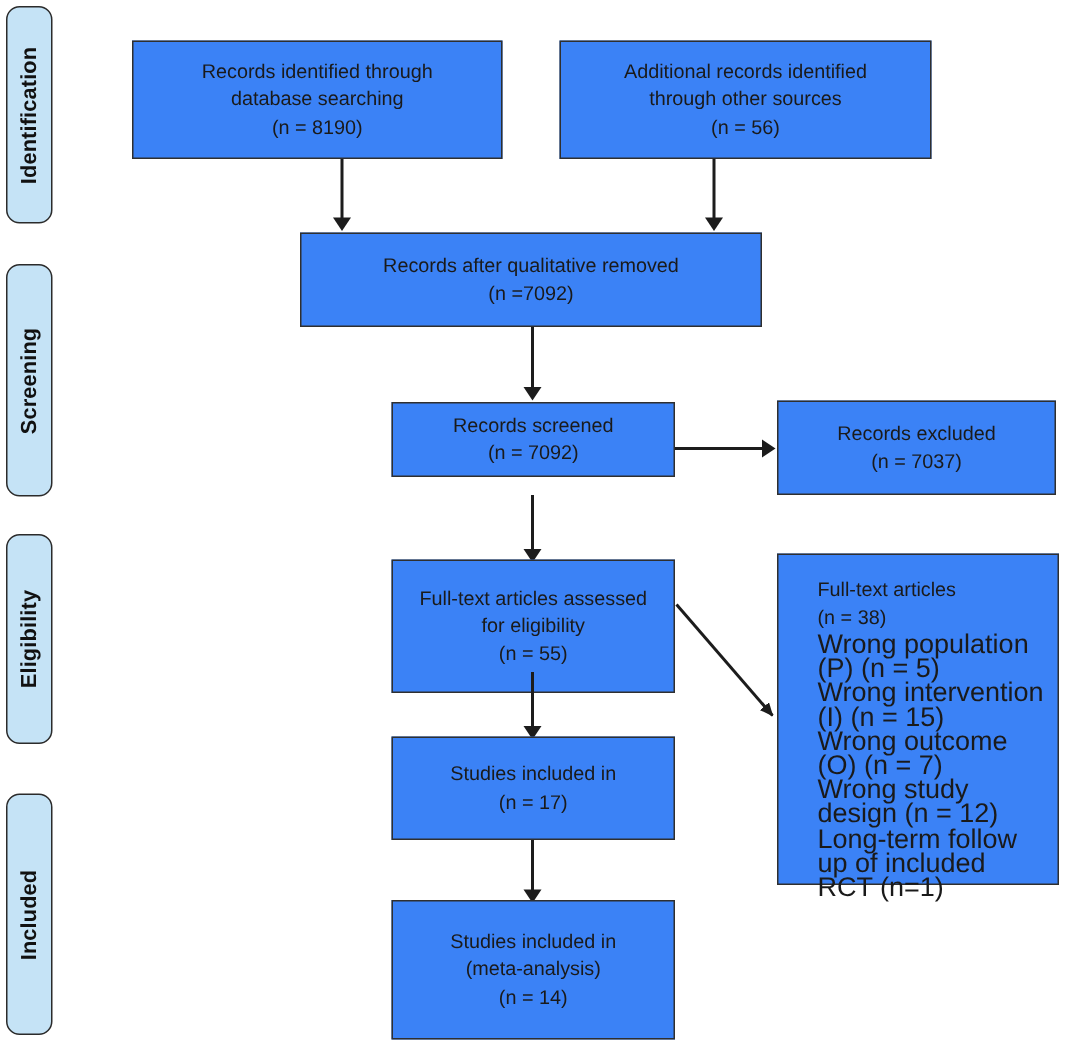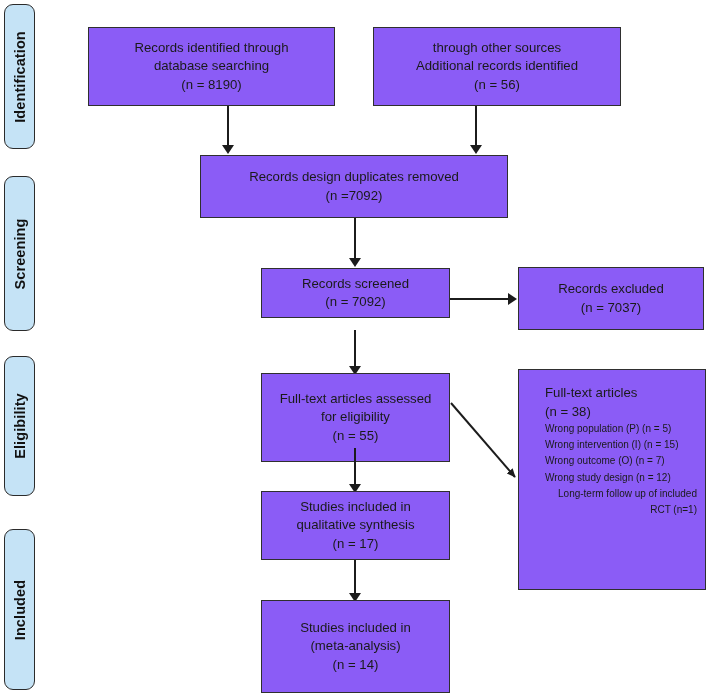--- a/index.html
+++ b/index.html
@@ -39,21 +39,21 @@
     font-size: 14.5px;
     font-weight: bold;
     letter-spacing: 0.1px;
     color: #111111;
   }
 
   
   .node {
     position: absolute;
     box-sizing: border-box;
-    background: #8b5cf6;
+    background: #3b82f6;
     border: 1.5px solid #2f2f2f;
     display: flex;
     flex-direction: column;
     align-items: center;
     justify-content: center;
   }
   .node .line {
     display: block;
     font-size: 13.2px;
     line-height: 18.5px;
@@ -62,29 +62,29 @@
     white-space: nowrap;
   }
 
   
   .node.reasons {
     align-items: flex-start;
     justify-content: flex-start;
     padding: 13px 8px 6px 26px;
   }
   .node.reasons .line {
-    text-align: right;
+    text-align: left;
     white-space: normal;
   }
   .node.reasons .head {
     font-size: 13.2px;
     line-height: 19px;
   }
   .node.reasons .reason {
-    font-size: 10px;
+    font-size: 18px;
     line-height: 16.2px;
     font-family: "Liberation Sans", sans-serif;
   }
 
   
   .vline {
     position: absolute;
     width: 2px;
     background: #1c1c1c;
   }
@@ -136,33 +136,33 @@
     <span class="stage-label">Included</span>
   </div>
 
   <div class="node" style="left:88px;  top:27px; width:247px; height:79px;">
     <span class="line">Records identified through</span>
     <span class="line">database searching</span>
     <span class="line">(n = 8190)</span>
   </div>
 
   <div class="node" style="left:373px; top:27px; width:248px; height:79px;">
+    <span class="line">Additional records identified</span>
     <span class="line">through other sources</span>
-    <span class="line">Additional records identified</span>
     <span class="line">(n = 56)</span>
   </div>
 
   <div class="vline" style="left:227px; top:106px; height:40px;"></div>
   <div class="arrow-down" style="left:222px; top:145px;"></div>
 
   <div class="vline" style="left:475px; top:106px; height:40px;"></div>
   <div class="arrow-down" style="left:470px; top:145px;"></div>
 
   <div class="node" style="left:200px; top:155px; width:308px; height:63px;">
-    <span class="line">Records design duplicates removed</span>
+    <span class="line">Records after qualitative removed</span>
     <span class="line">(n =7092)</span>
   </div>
 
   <div class="vline" style="left:354px; top:218px; height:41px;"></div>
   <div class="arrow-down" style="left:349px; top:258px;"></div>
 
   <div class="node" style="left:261px; top:268px; width:189px; height:50px;">
     <span class="line">Records screened</span>
     <span class="line">(n = 7092)</span>
   </div>
@@ -201,21 +201,20 @@
       </marker>
     </defs>
     <line x1="451" y1="403" x2="515" y2="477" stroke="#1c1c1c" stroke-width="2" marker-end="url(#diagHead)"></line>
   </svg>
 
   <div class="vline" style="left:354px; top:448px; height:37px;"></div>
   <div class="arrow-down" style="left:349px; top:484px;"></div>
 
   <div class="node" style="left:261px; top:491px; width:189px; height:69px;">
     <span class="line">Studies included in</span>
-    <span class="line">qualitative synthesis</span>
     <span class="line">(n = 17)</span>
   </div>
 
   <div class="vline" style="left:354px; top:560px; height:34px;"></div>
   <div class="arrow-down" style="left:349px; top:593px;"></div>
 
   <div class="node" style="left:261px; top:600px; width:189px; height:93px;">
     <span class="line">Studies included in</span>
     <span class="line">(meta-analysis)</span>
     <span class="line">(n = 14)</span>

